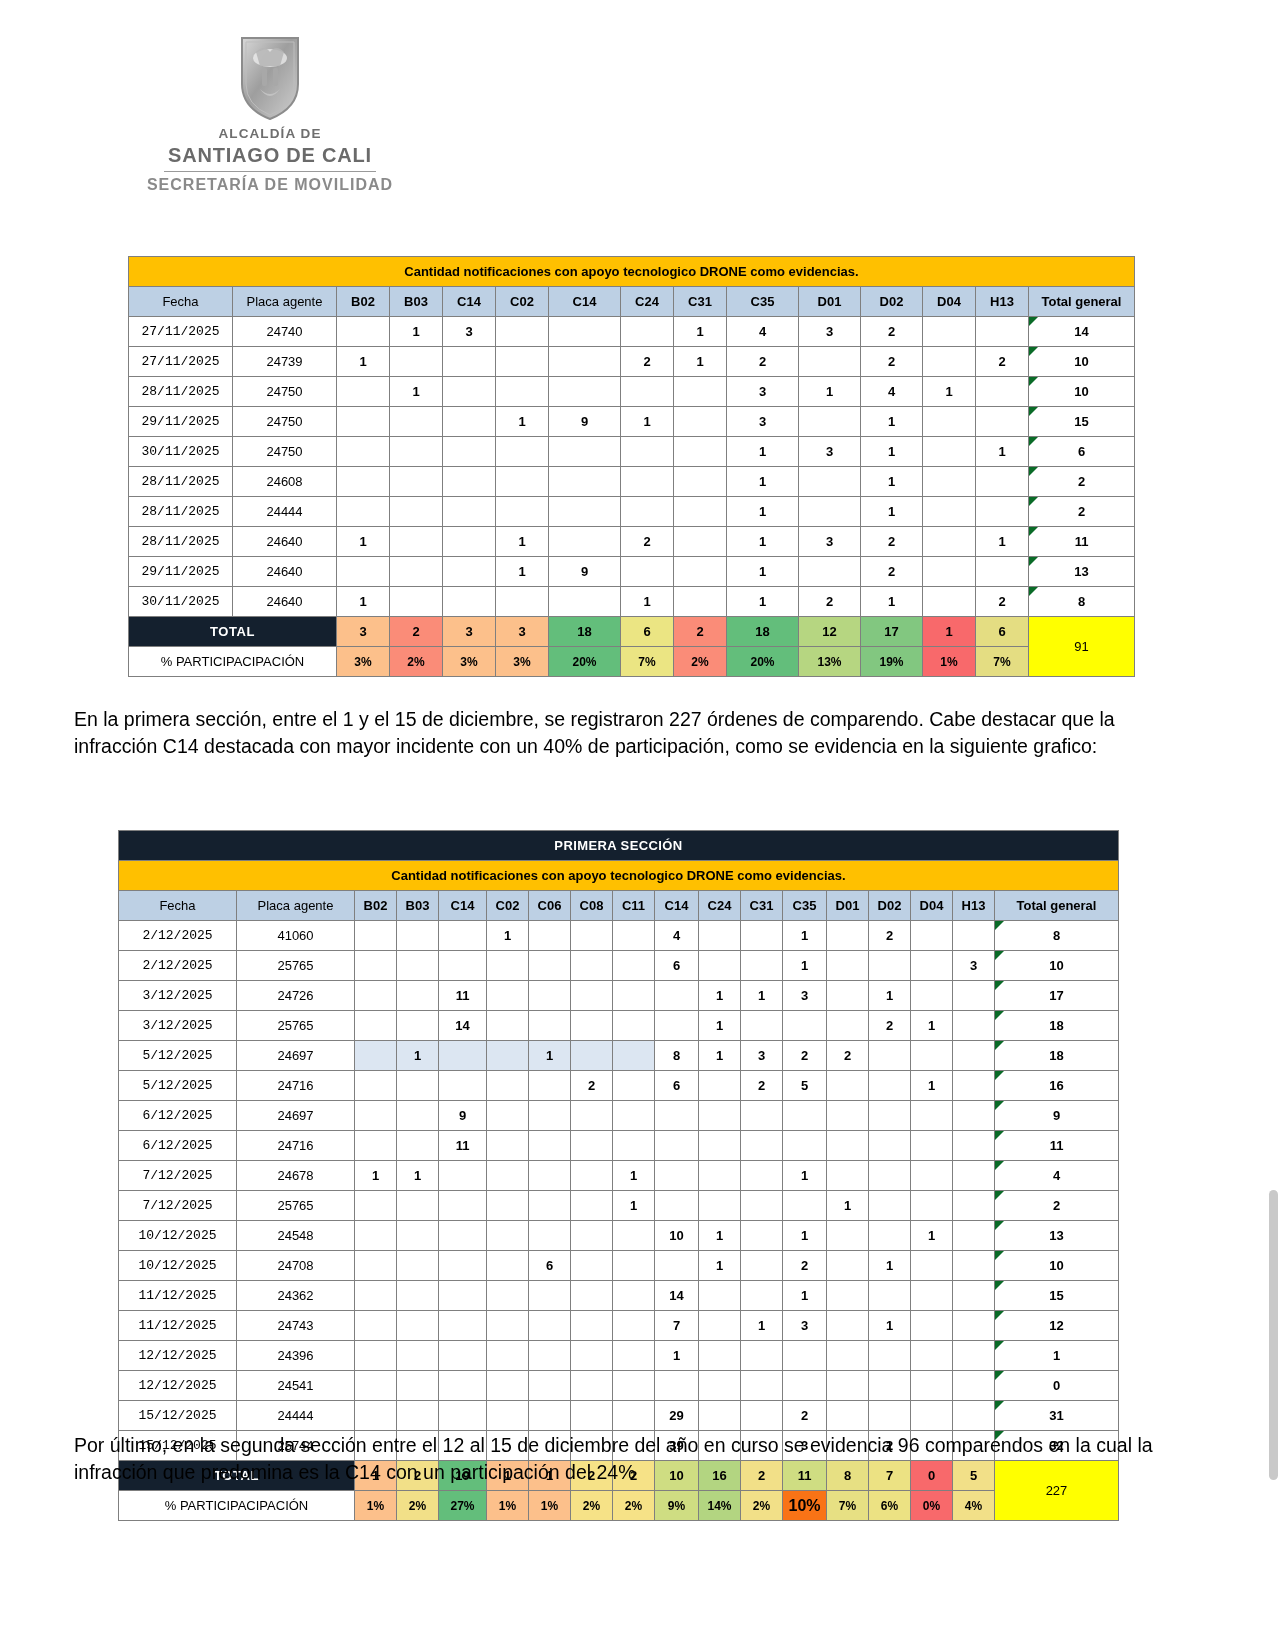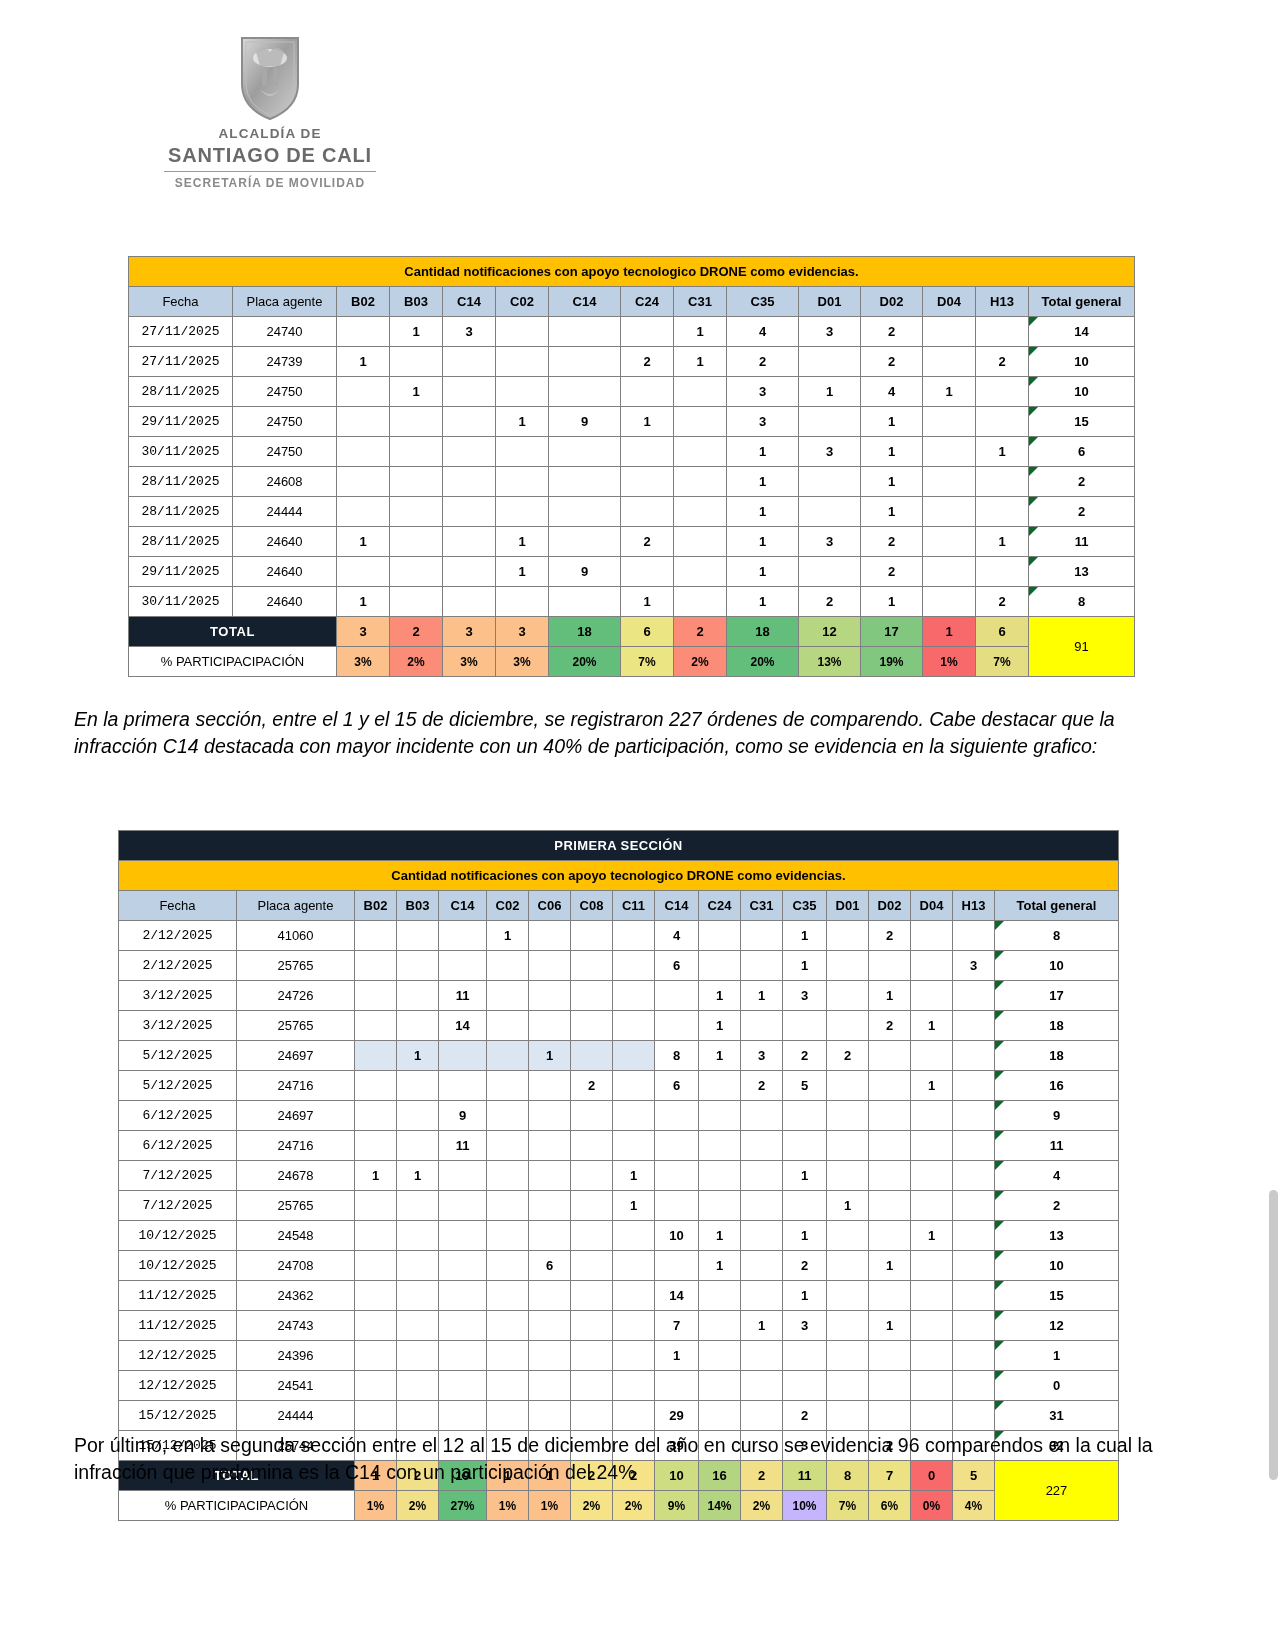--- a/index.html
+++ b/index.html
@@ -47,21 +47,21 @@
     font-weight: 600;
     line-height: 1.25;
   }
   .lh-rule {
     width: 212px;
     height: 1px;
     background: #9a9a9a;
     margin: 3px auto 4px auto;
   }
   .lh-line3 {
-    font-size: 12px;
+    font-size: 16px;
     letter-spacing: 1.0px;
     color: #8a8a8a;
     font-weight: 600;
   }
 
   
   .xl {
     position: absolute;
     border-collapse: collapse;
     table-layout: fixed;
@@ -427,21 +427,21 @@
         <td class="bold" style="background: rgb(250, 140, 120); font-size: 12px;">2%</td>
         <td class="bold" style="background: rgb(99, 190, 123); font-size: 12px;">20%</td>
         <td class="bold" style="background: rgb(182, 214, 129); font-size: 12px;">13%</td>
         <td class="bold" style="background: rgb(130, 199, 128); font-size: 12px;">19%</td>
         <td class="bold" style="background: rgb(248, 105, 107); font-size: 12px;">1%</td>
         <td class="bold" style="background: rgb(228, 221, 130); font-size: 12px;">7%</td>
       </tr>
     </tbody>
 </table>
 
-<div class="para" style="left:74px; top:706px; width:1120px;font-style:italic;">En la primera sección, entre el 1 y el 15 de diciembre, se registraron 227 órdenes de comparendo. Cabe destacar que la infracción C14 destacada con mayor incidente con un 40% de participación, como se evidencia en la siguiente grafico:</div>
+<div class="para" style="left:74px; top:706px; width:1120px;">En la primera sección, entre el 1 y el 15 de diciembre, se registraron 227 órdenes de comparendo. Cabe destacar que la infracción C14 destacada con mayor incidente con un 40% de participación, como se evidencia en la siguiente grafico:</div>
 
 <table class="xl" id="t2" style="left:118px; top:830px;">
   <colgroup>
     <col style="width:118px">
       <col style="width:118px">
     <col style="width:42px">
       <col style="width:42px">
       <col style="width:48px">
       <col style="width:42px">
     <col style="width:42px">
@@ -868,21 +868,21 @@
         <td class="bold" style="background: rgb(252, 192, 139); font-size: 12px;">1%</td>
         <td class="bold" style="background: rgb(242, 224, 136); font-size: 12px;">2%</td>
         <td class="bold" style="background: rgb(99, 190, 123); font-size: 12px;">27%</td>
         <td class="bold" style="background: rgb(252, 192, 139); font-size: 12px;">1%</td>
         <td class="bold" style="background: rgb(252, 192, 139); font-size: 12px;">1%</td>
         <td class="bold" style="background: rgb(246, 226, 135); font-size: 12px;">2%</td>
         <td class="bold" style="background: rgb(246, 226, 135); font-size: 12px;">2%</td>
         <td class="bold" style="background: rgb(207, 221, 130); font-size: 12px;">9%</td>
         <td class="bold" style="background: rgb(179, 213, 129); font-size: 12px;">14%</td>
         <td class="bold" style="background: rgb(242, 224, 136); font-size: 12px;">2%</td>
-        <td class="bold" style="background: #c4b5fd; font-size: 12px;">10%</td>
+        <td class="bold" style="background: #f97316; font-size: 16px;">10%</td>
         <td class="bold" style="background: rgb(231, 224, 131); font-size: 12px;">7%</td>
         <td class="bold" style="background: rgb(236, 226, 131); font-size: 12px;">6%</td>
         <td class="bold" style="background: rgb(248, 105, 107); font-size: 12px;">0%</td>
         <td class="bold" style="background: rgb(242, 224, 136); font-size: 12px;">4%</td>
       </tr>
     </tbody>
 </table>
 
 <div class="para" style="left:74px; top:1432px; width:1110px;">Por último, en la segunda sección entre el 12 al 15 de diciembre del año en curso se evidencia 96 comparendos en la cual la infracción que predomina es la C14 con un participación del 24%</div>
 

